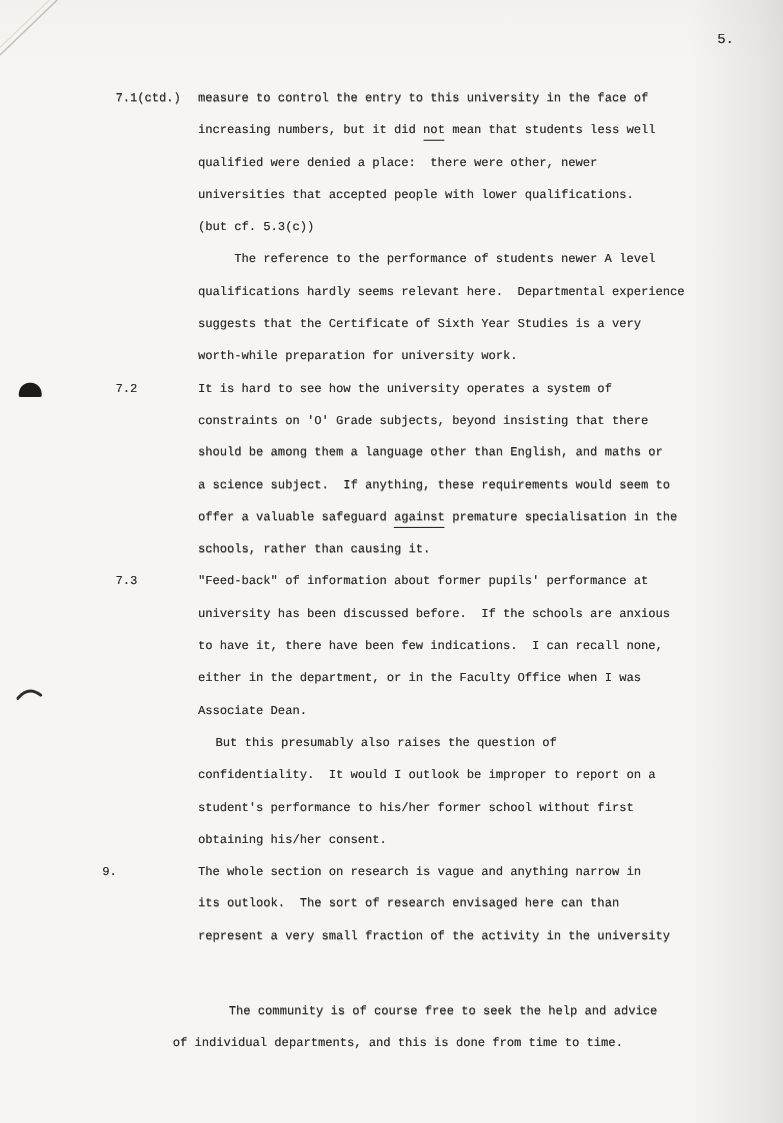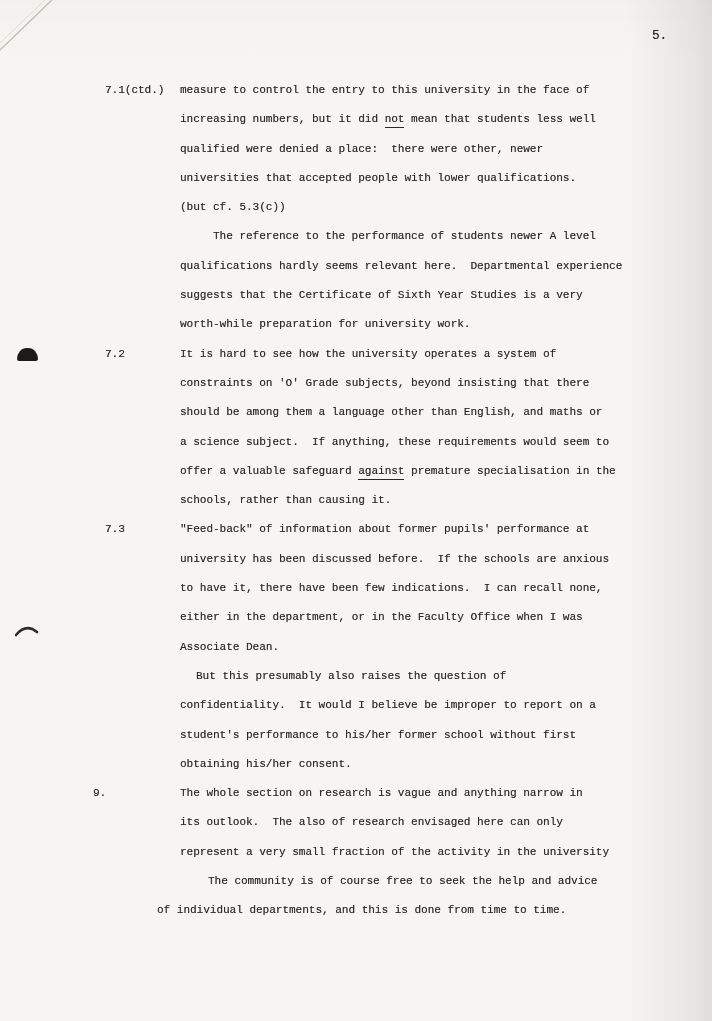--- a/index.html
+++ b/index.html
@@ -38,21 +38,21 @@
   .label {
     position: absolute;
     left: -75px;
     top: 0;
     white-space: pre;
   }
   .sec-9 .label { left: -87px; }
   .line { white-space: pre; }
   .i33 { padding-left: 33px; }
   .i16 { padding-left: 16px; }
-  .i28 { padding-left: 28px; }
+  .i28 { padding-left: 28px; margin-top: 39px; }
   .out { margin-left: -23px; }
   .ul {
     border-bottom: 1.3px solid #2b2824;
     padding-bottom: 2px;
   }
   .crease {
     position: absolute;
     left: 0;
     top: 0;
   }
@@ -116,28 +116,28 @@
     </section>
 
     <section class="sec sec-73">
       <div class="label">7.3</div>
       <div class="line">"Feed-back" of information about former pupils' performance at</div>
       <div class="line">university has been discussed before.  If the schools are anxious</div>
       <div class="line">to have it, there have been few indications.  I can recall none,</div>
       <div class="line">either in the department, or in the Faculty Office when I was</div>
       <div class="line">Associate Dean.</div>
       <div class="line i16">But this presumably also raises the question of</div>
-      <div class="line">confidentiality.  It would I believe be improper to report on a</div>
+      <div class="line">confidentiality.  It would I outlook be improper to report on a</div>
       <div class="line">student's performance to his/her former school without first</div>
       <div class="line">obtaining his/her consent.</div>
     </section>
 
     <section class="sec sec-9">
       <div class="label">9.</div>
       <div class="line">The whole section on research is vague and anything narrow in</div>
-      <div class="line">its outlook.  The also of research envisaged here can only</div>
+      <div class="line">its outlook.  The sort of research envisaged here can than</div>
       <div class="line">represent a very small fraction of the activity in the university</div>
       <div class="line i28">The community is of course free to seek the help and advice</div>
       <div class="line out">of individual departments, and this is done from time to time.</div>
     </section>
 
   </div>
 </div>
 
 </body></html>

